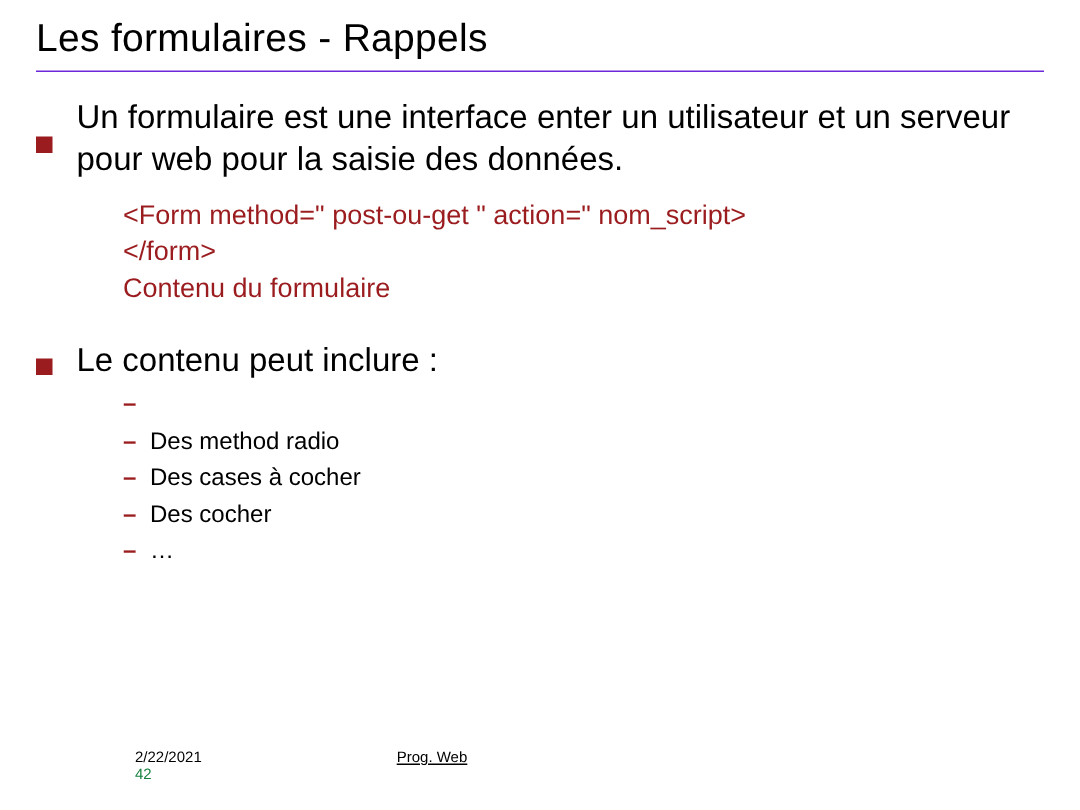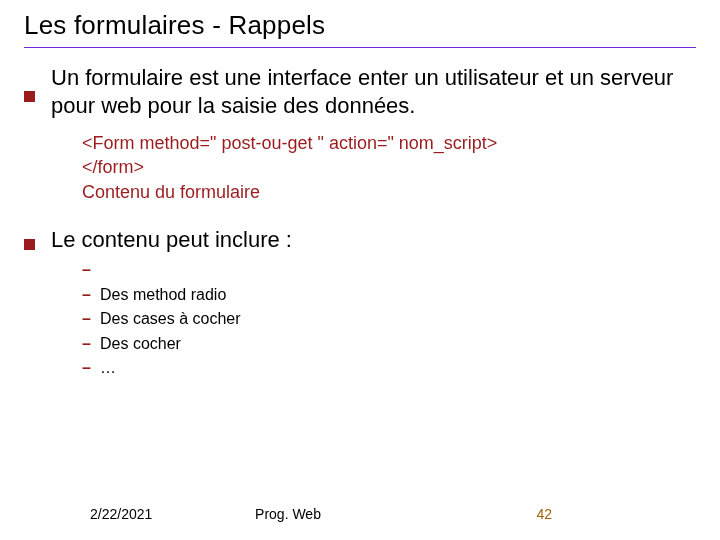--- a/index.html
+++ b/index.html
@@ -65,28 +65,30 @@
   }
   .footer {
     position: absolute;
     bottom: 18px;
     left: 0;
     width: 576px;
     padding: 0 24px 0 90px;
     display: flex;
     justify-content: space-between;
     align-items: baseline;
-    font-size: 14px;
+    font-size: 10px;
+    flex-direction: column;
   }
   .footer-center {
     position: absolute;
     left: 50%;
     transform: translateX(-50%);
+    text-decoration: underline;
   }
-  .footer-right { color: #a16207; margin-left: 24px; }
+  .footer-right { color: #15803d; }
 </style>
 </head>
 <body>
 
 <div class="title">Les formulaires - Rappels</div>
 
 <div class="bullet-row">
   <div class="square-bullet"></div>
   <div class="bullet-text">Un formulaire est une interface enter un utilisateur et un serveur pour web pour la saisie des données.</div>
 </div>

